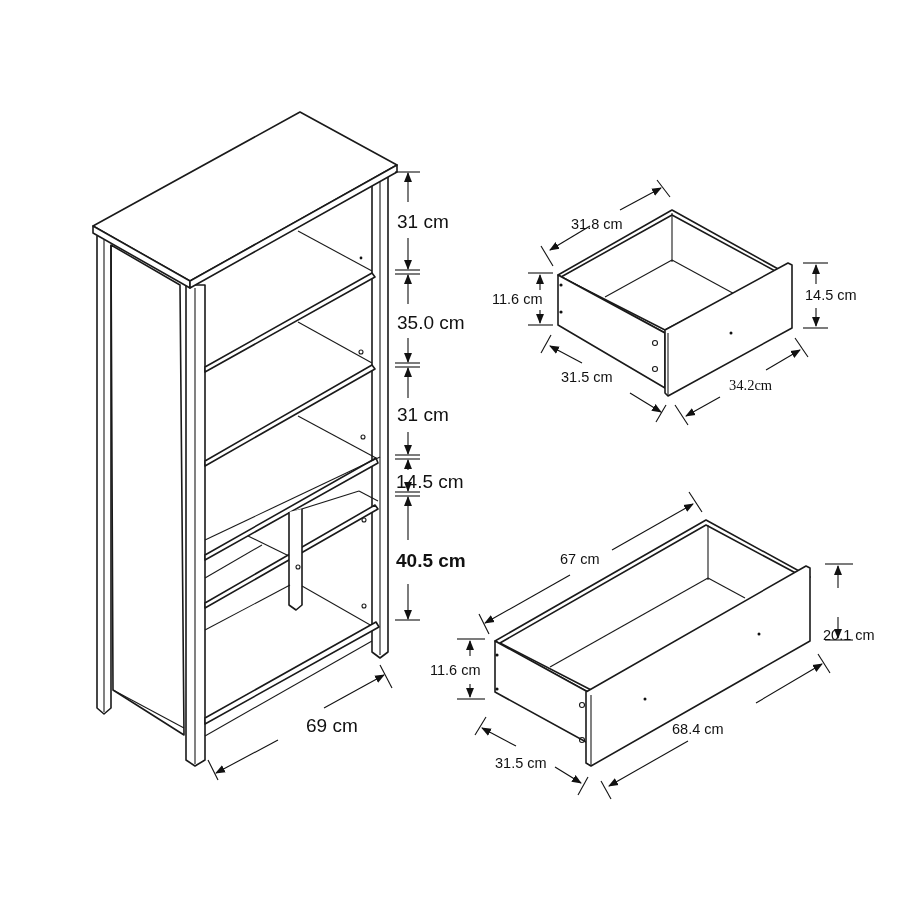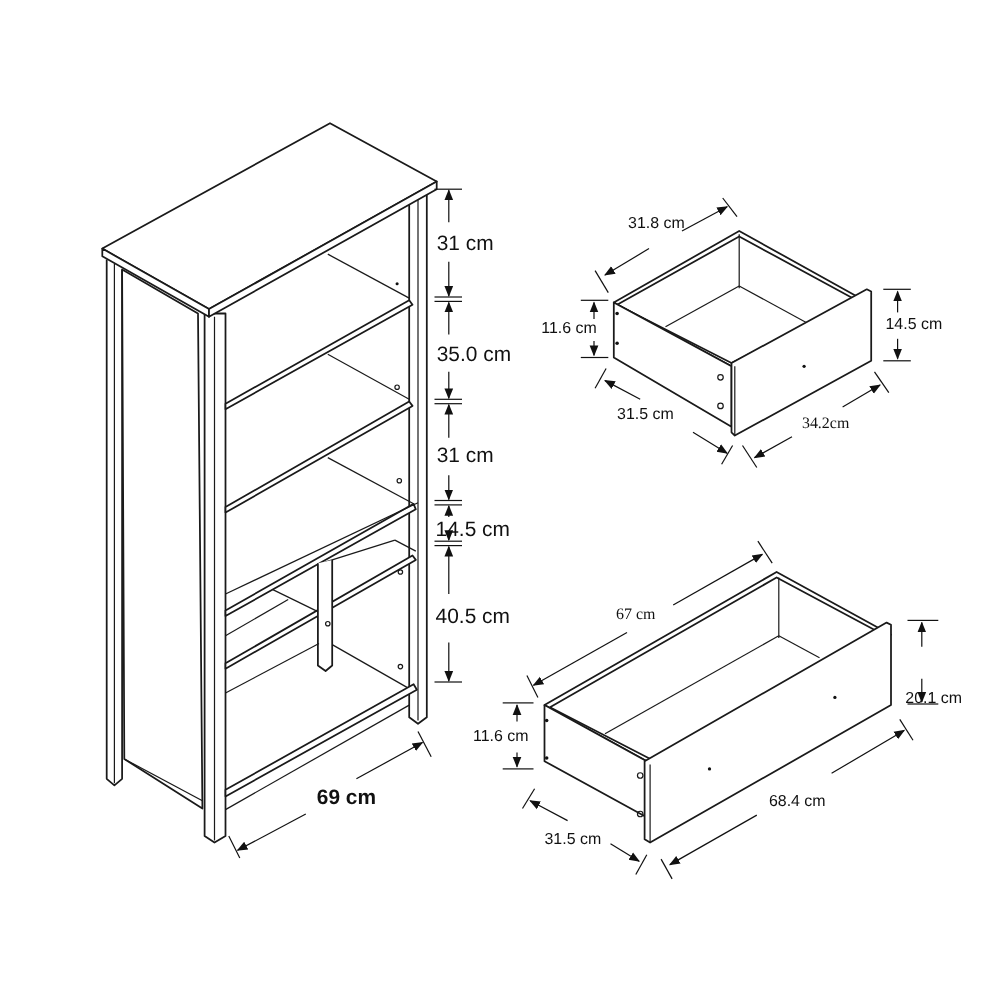--- a/index.html
+++ b/index.html
@@ -182,26 +182,26 @@
     <line class="dim" x1="818" y1="654" x2="830" y2="673"></line>
     <line class="dim" x1="688" y1="741" x2="609" y2="786" marker-end="url(#ah)"></line>
     <line class="dim" x1="756" y1="703" x2="822" y2="664" marker-end="url(#ah)"></line>
   </g>
 </svg>
 
 <div class="lbl big" style="left:397px; top:212px;">31 cm</div>
 <div class="lbl big" style="left:397px; top:313px;">35.0 cm</div>
 <div class="lbl big" style="left:397px; top:405px;">31 cm</div>
 <div class="lbl big" style="left:396px; top:472px;">14.5 cm</div>
-<div class="lbl big" style="left:396px; top:551px;">40.5 cm</div>
-<div class="lbl big" style="left:288px; top:716px;font-weight:bold;">69 cm</div>
-
-<div class="lbl sm" style="left:571px; top:196px;">31.8 cm</div>
+<div class="lbl big" style="left:396px; top:551px;font-weight:bold;">40.5 cm</div>
+<div class="lbl big" style="left:306px; top:716px;">69 cm</div>
+
+<div class="lbl sm" style="left:571px; top:217px;">31.8 cm</div>
 <div class="lbl sm" style="left:492px; top:292px;">11.6 cm</div>
 <div class="lbl sm" style="left:805px; top:288px;">14.5 cm</div>
 <div class="lbl sm" style="left:561px; top:370px;">31.5 cm</div>
 <div class="lbl sm" style="left:729px; top:378px;font-family:Liberation Serif, serif;">34.2cm</div>
 
-<div class="lbl sm" style="left:560px; top:552px;font-family:Liberation Serif, serif;">67 cm</div>
+<div class="lbl sm" style="left:560px; top:552px;">67 cm</div>
 <div class="lbl sm" style="left:430px; top:663px;">11.6 cm</div>
 <div class="lbl sm" style="left:823px; top:628px;">20.1 cm</div>
 <div class="lbl sm" style="left:495px; top:756px;">31.5 cm</div>
-<div class="lbl sm" style="left:699px; top:722px;">68.4 cm</div>
+<div class="lbl sm" style="left:672px; top:722px;">68.4 cm</div>
 
 </body></html>

